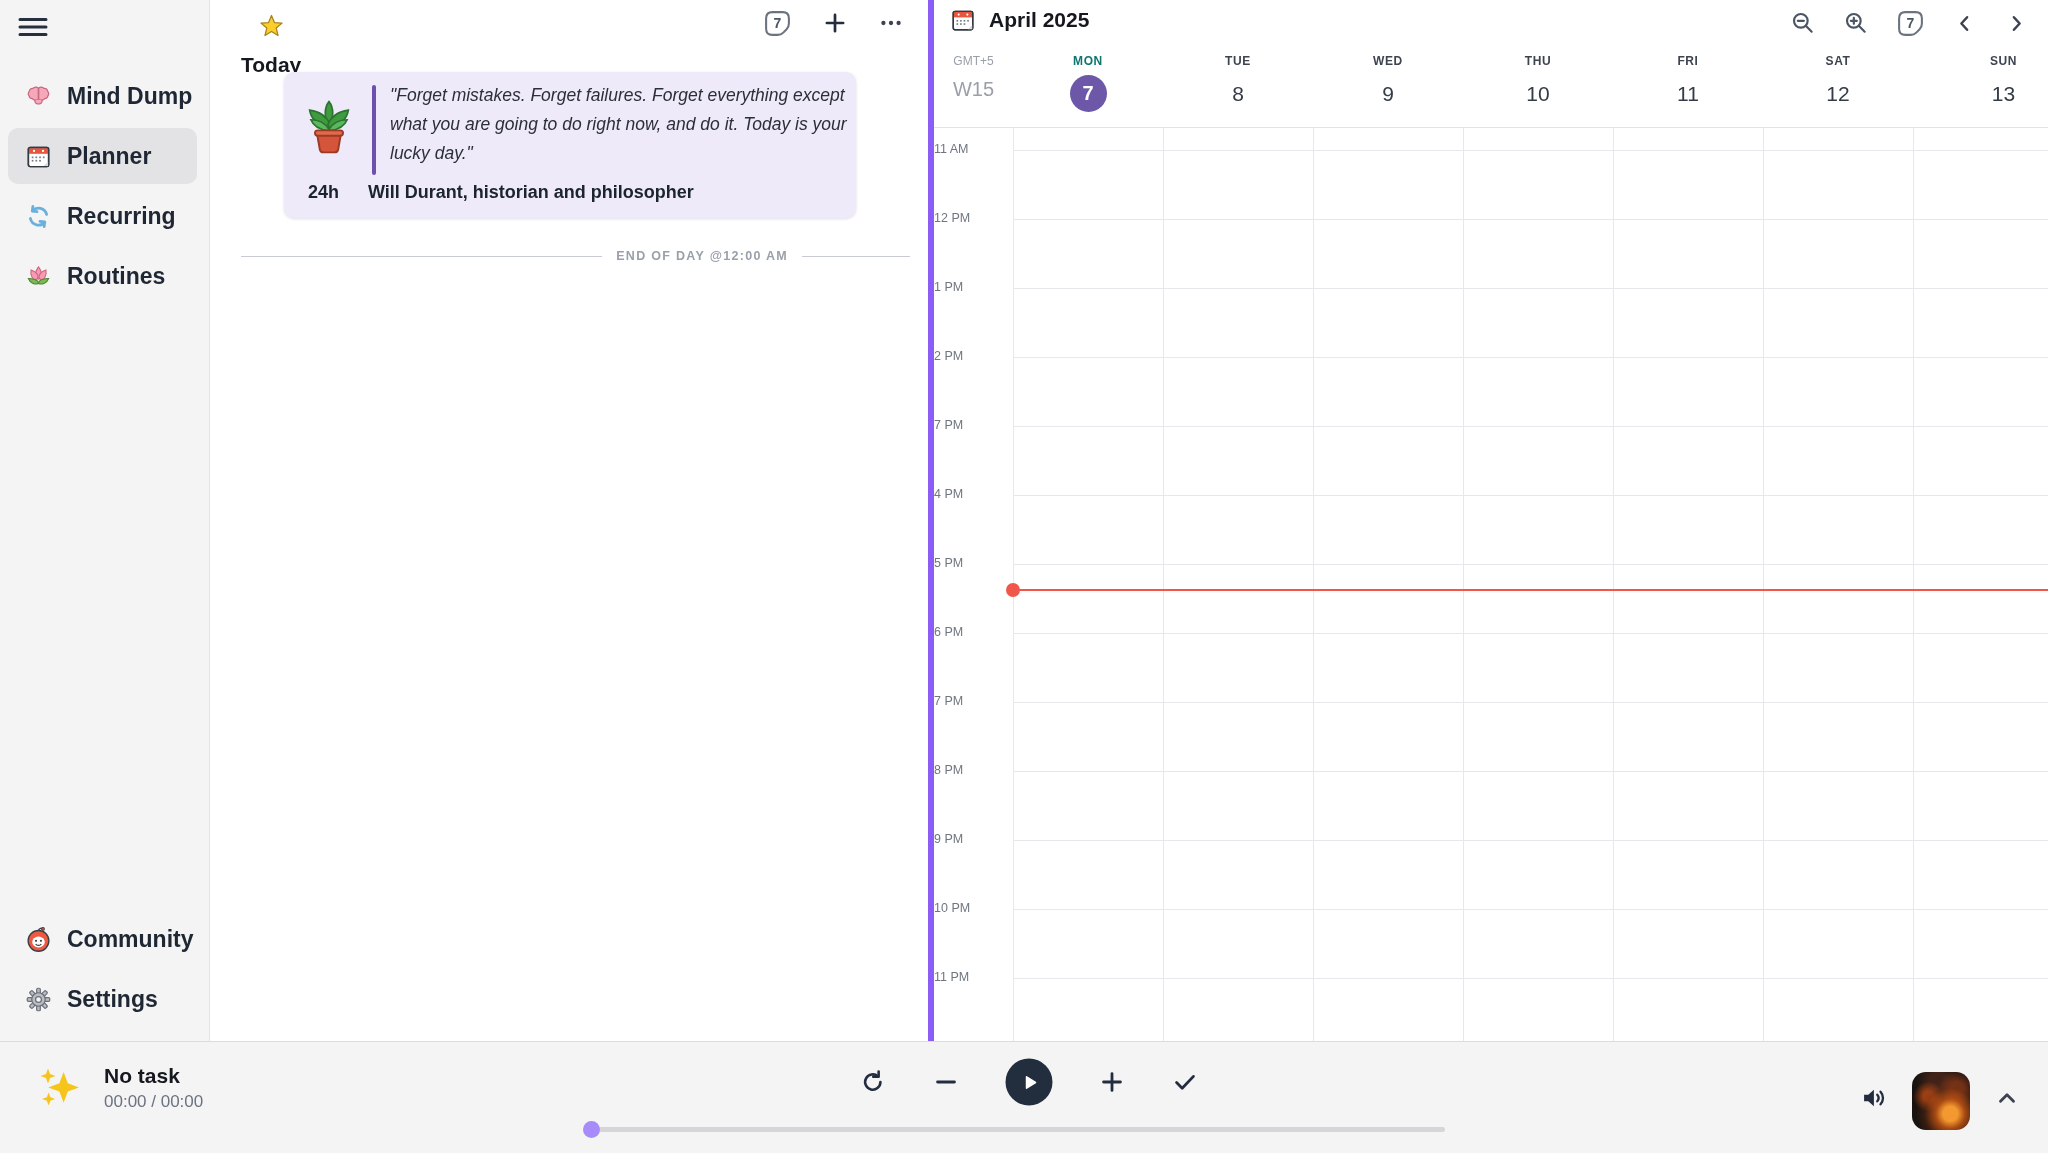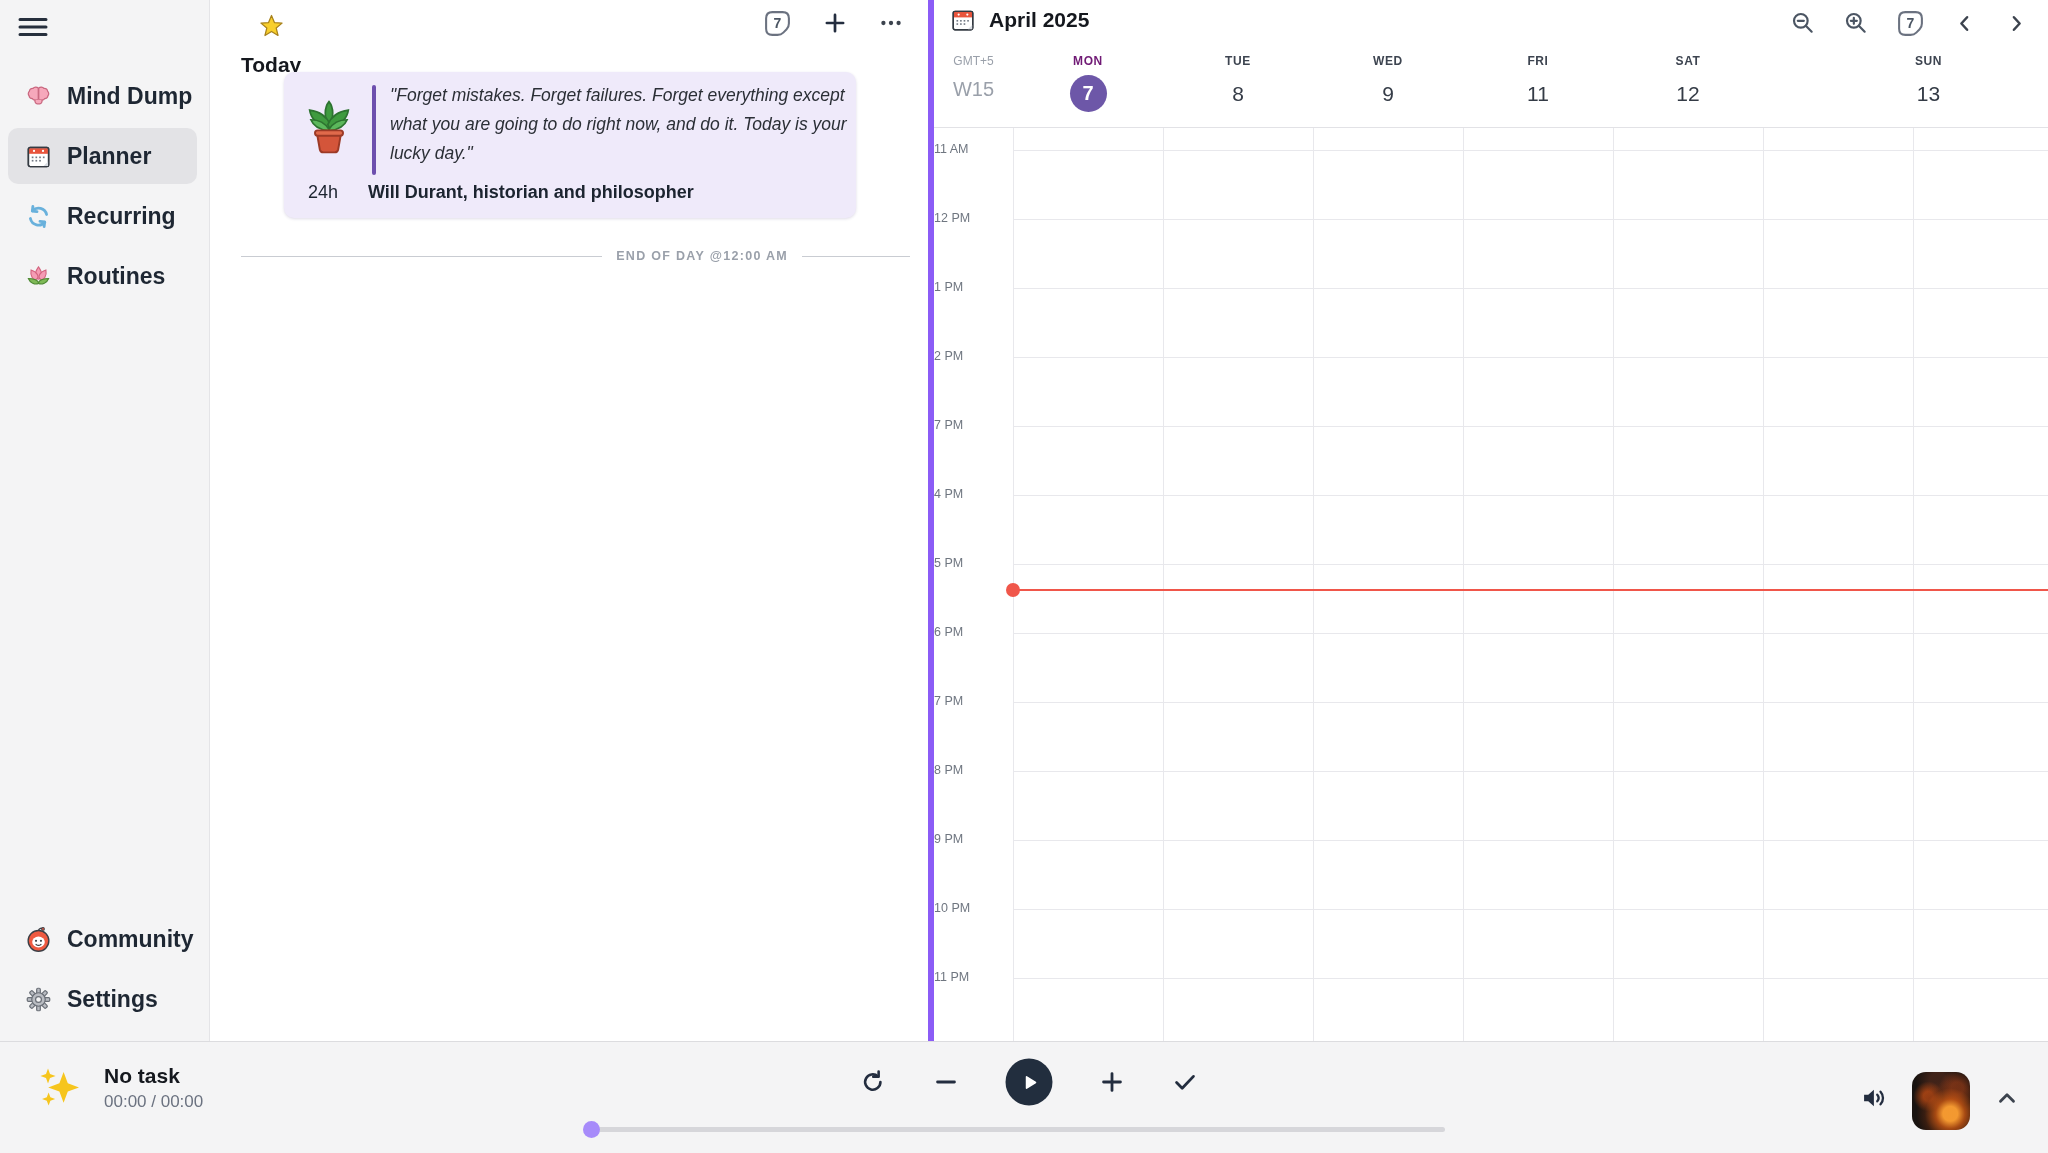--- a/index.html
+++ b/index.html
@@ -28,21 +28,21 @@
   .panel-title{font-size:21px;font-weight:700;color:#15181e;}
   .today-actions{position:absolute;left:552px;top:8px;display:flex;align-items:center;gap:30px;height:30px;}
   .icon-btn{background:none;border:none;padding:0;cursor:pointer;display:flex;align-items:center;justify-content:center;}
   .badge7{width:29px;height:29px;}
   .badge7 text{font-size:13.5px;font-weight:700;fill:#4b5563;font-family:"Liberation Sans",sans-serif;}
 
   .quote-card{position:absolute;left:73px;top:72px;width:572px;height:146px;background:#efeafa;border-radius:10px;box-shadow:0 1px 3px rgba(80,60,120,.18);cursor:pointer;}
   .quote-plant{position:absolute;left:16px;top:26px;width:58px;height:58px;}
   .quote-bar{position:absolute;left:88px;top:13px;width:4px;height:90px;background:#6d4fae;border-radius:2px;}
   .quote-text{position:absolute;left:106px;top:9px;width:460px;font-size:17.5px;font-style:italic;line-height:29px;color:#2b2f36;}
-  .quote-duration{position:absolute;left:24px;top:110px;font-size:18px;font-weight:400;color:#1c2430;}
+  .quote-duration{position:absolute;left:24px;top:110px;font-size:18px;font-weight:700;color:#1c2430;}
   .quote-author{position:absolute;left:84px;top:110px;font-size:18px;font-weight:700;color:#1c2430;}
 
   .eod-divider{position:absolute;left:30px;right:18px;top:249px;display:flex;align-items:center;gap:14px;}
   .eod-line{height:1px;background:#c9ccd2;}
   .eod-line.l{flex:1;}
   .eod-line.r{width:108px;}
   .eod-label{font-size:12.5px;font-weight:600;letter-spacing:1.3px;color:#9aa0aa;white-space:nowrap;}
 
   
   .calendar-panel{position:absolute;left:928px;top:0;width:1166px;height:1041px;background:#fff;border-left:6px solid #8b5cf6;box-sizing:border-box;}
@@ -53,21 +53,21 @@
 
   .day-header{position:absolute;top:44px;left:0;right:0;height:83px;}
   .tz-cell{position:absolute;left:0;top:0;width:79px;text-align:center;}
   .tz-label{font-size:12px;color:#9aa0aa;margin-top:10px;}
   .week-label{font-size:20px;color:#9aa0aa;margin-top:10px;}
   .day-cells{position:absolute;left:79px;right:0;top:0;display:flex;}
   .day-cell{width:150px;text-align:center;cursor:pointer;}
   .day-cell:last-child{width:auto;flex:1;}
   .day-name{margin-top:10px;font-size:12px;font-weight:700;letter-spacing:.6px;color:#3d4450;}
   .day-date{margin:7px auto 0;font-size:21px;color:#343b46;height:37px;line-height:37px;width:37px;}
-  .day-cell.selected .day-name{color:#701a75;}
+  .day-cell.selected .day-name{color:#0f766e;}
   .day-cell.selected .day-date{background:#6d57a8;color:#fff;border-radius:50%;font-weight:700;font-size:20px;}
 
   .cal-grid{position:absolute;top:127px;left:0;right:0;bottom:0;border-top:1px solid #e2e2e6;overflow:hidden;}
   .col-line{position:absolute;top:0;bottom:0;width:1px;background:#e8e8ec;}
   .hour-row{position:absolute;left:0;right:0;height:0;}
   .hour-label{position:absolute;left:0;top:-8px;width:68px;text-align:left;font-size:12.5px;color:#6f7680;}
   .hour-line{position:absolute;left:79px;right:0;top:0;border-top:1px solid #e8e8ec;}
   .now-line{position:absolute;left:79px;right:0;top:461px;height:2px;background:#f0564a;}
   .now-dot{position:absolute;left:-7px;top:-6px;width:14px;height:14px;border-radius:50%;background:#f0564a;}
 
@@ -369,20 +369,24 @@
   </div>
         <div class="day-cell">
     <div class="day-name">TUE</div>
     <div class="day-date">8</div>
   </div>
         <div class="day-cell">
     <div class="day-name">WED</div>
     <div class="day-date">9</div>
   </div>
         <div class="day-cell">
+    <div class="day-name">THU</div>
+    <div class="day-date">10</div>
+  </div>
+        <div class="day-cell">
     <div class="day-name">FRI</div>
     <div class="day-date">11</div>
   </div>
         <div class="day-cell">
     <div class="day-name">SAT</div>
     <div class="day-date">12</div>
   </div>
         <div class="day-cell">
     <div class="day-name">SUN</div>
     <div class="day-date">13</div>

